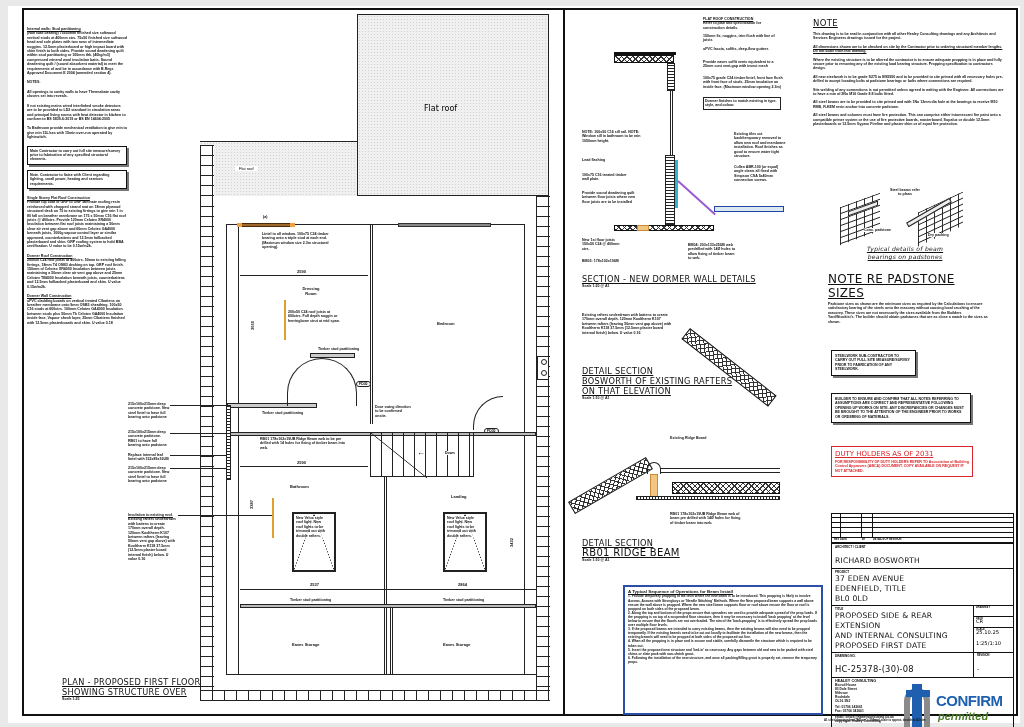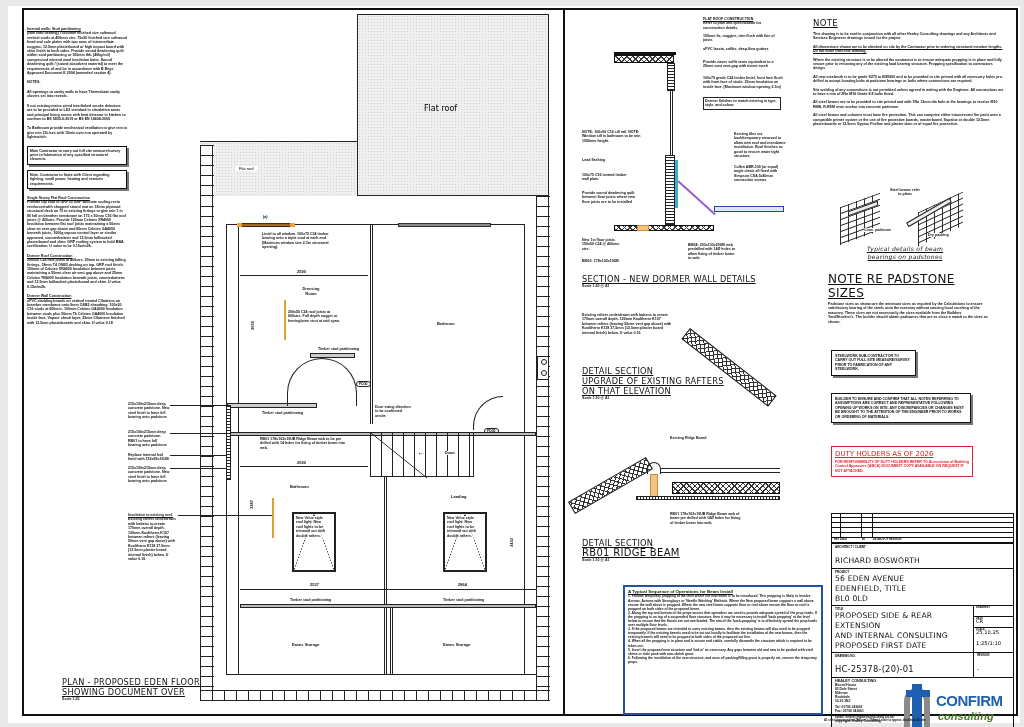--- a/index.html
+++ b/index.html
@@ -157,22 +157,22 @@
   <div class="abs" style="left:170px; top:455px; width:56px; height:1px; background:#222;"></div>
   <div class="abs" style="left:170px; top:468px; width:56px; height:1px; background:#222;"></div>
 
   <div class="abs tiny" style="left:128px; top:513px; width:50px;">
     <div class="ul">Insulation to existing roof.</div>
     <div>Existing rafters underdrawn with battens to create 170mm overall depth. 120mm Kooltherm K107 between rafters (leaving 50mm vent gap above) with Kooltherm K118 37.5mm (12.5mm plaster board internal finish) below. U value 0.16</div>
   </div>
   <div class="abs" style="left:178px; top:515px; width:94px; height:1px; background:#222;"></div>
 
   <div class="abs" style="left:62px; top:677px;">
-    <div class="heading-cad" style="font-size:8.2px; line-height:10px;">PLAN - PROPOSED EDEN FLOOR</div>
-    <div class="heading-cad" style="font-size:8.2px; line-height:10px;">SHOWING DOCUMENT OVER</div>
+    <div class="heading-cad" style="font-size:8.2px; line-height:10px;">PLAN - PROPOSED FIRST FLOOR</div>
+    <div class="heading-cad" style="font-size:8.2px; line-height:10px;">SHOWING STRUCTURE OVER</div>
     <div class="tiny">Scale 1:25</div>
   </div>
 </div>
 
 <div>
   <div class="abs insul" style="left:614px; top:55px; width:60px; height:8px;"></div>
   <div class="abs" style="left:614px; top:52px; width:62px; height:3px; background:#111;"></div>
   <div class="abs" style="left:667px; top:63px; width:8px; height:28px; background:repeating-linear-gradient(0deg,#222 0 1px,#fff 1px 3px); border:1px solid #222;"></div>
   <div class="abs" style="left:670px; top:91px; width:3px; height:65px; border-left:1px solid #222; border-right:1px solid #222;"></div>
   <div class="abs" style="left:665px; top:155px; width:10px; height:70px; background:repeating-linear-gradient(0deg,#222 0 1px,#fff 1px 3px); border:1px solid #222;"></div>
@@ -205,21 +205,21 @@
     <div class="heading-cad" style="font-size:8.2px;">SECTION - NEW DORMER WALL DETAILS</div>
     <div class="tiny">Scale 1:20 @ A1</div>
   </div>
 </div>
 
 <div>
   <div class="abs insul" style="left:690px; top:328px; width:110px; height:14px; transform:rotate(38deg); transform-origin:left top;"></div>
   <div class="tiny abs" style="left:582px; top:313px; width:90px;">Existing rafters underdrawn with battens to create 170mm overall depth. 120mm Kooltherm K107 between rafters (leaving 50mm vent gap above) with Kooltherm K118 37.5mm (12.5mm plaster board internal finish) below. U value 0.16</div>
   <div class="abs" style="left:582px; top:366px;">
     <div class="heading-cad" style="font-size:8.2px; line-height:10px;">DETAIL SECTION</div>
-    <div class="heading-cad" style="font-size:8.2px; line-height:10px;">UPGRADE OF EXISTING RAFTERS</div>
+    <div class="heading-cad" style="font-size:8.2px; line-height:10px;">BOSWORTH OF EXISTING RAFTERS</div>
     <div class="heading-cad" style="font-size:8.2px; line-height:10px;">ON THAT ELEVATION</div>
     <div class="tiny">Scale 1:10 @ A1</div>
   </div>
 </div>
 
 <div>
   <div class="abs insul" style="left:575px; top:500px; width:90px; height:14px; transform:rotate(-30deg); transform-origin:left bottom;"></div>
   <div class="abs" style="left:647px; top:462px; width:14px; height:12px; border:1px solid #222; border-radius:8px 8px 0 0; border-bottom:none;"></div>
   <div class="abs" style="left:650px; top:474px; width:8px; height:26px; background:#f2c680; border:1px solid #c98c3a;"></div>
   <div class="abs" style="left:660px; top:468px; width:120px; height:1px; background:#222;"></div>
@@ -273,21 +273,21 @@
 </div>
 
 <div class="abs" style="left:828px; top:272px; width:160px;">
   <div class="heading-cad" style="font-size:12px;">NOTE RE PADSTONE SIZES</div>
   <div class="tiny" style="margin-top:2px;">Padstone sizes as shown are the minimum sizes as required by the Calculations to ensure satisfactory bearing of the steels onto the masonry without causing local crushing of the masonry. These sizes are not necessarily the sizes available from the Builders Yard/Stockist's. The builder should obtain padstones that are as close a match to the sizes as shown.</div>
 </div>
 
 <div class="abs box tiny" style="left:831px; top:350px; width:85px;">STEELWORK SUB-CONTRACTOR TO CARRY OUT FULL SITE MEASURE/SURVEY PRIOR TO FABRICATION OF ANY STEELWORK.</div>
 <div class="abs box tiny" style="left:831px; top:393px; width:140px;">BUILDER TO ENSURE AND CONFIRM THAT ALL NOTES REFERRING TO ASSUMPTIONS ARE CORRECT AND REPRESENTATIVE FOLLOWING OPENING UP WORKS ON SITE. ANY DISCREPANCIES OR CHANGES MUST BE BROUGHT TO THE ATTENTION OF THE ENGINEER PRIOR TO WORKS OR ORDERING OF MATERIALS.</div>
 <div class="abs" style="left:831px; top:446px; width:142px; border:1.2px solid #d9252b; padding:3px;">
-  <div style="font-family:'DejaVu Sans',sans-serif; font-size:7px; color:#d9252b; text-decoration:underline;">DUTY HOLDERS AS OF 2026</div>
+  <div style="font-family:'DejaVu Sans',sans-serif; font-size:7px; color:#d9252b; text-decoration:underline;">DUTY HOLDERS AS OF 2031</div>
   <div class="tiny" style="color:#d9252b; margin-top:2px;">FOR RESPONSIBILITY OF DUTY HOLDERS REFER TO Association of Building Control Approvers (ABCA) DOCUMENT. COPY AVAILABLE ON REQUEST IF NOT ATTACHED.</div>
 </div>
 
 <div class="abs" style="left:831px; top:513px; width:183px; height:30px;">
   <div class="abs" style="left:0; top:0; width:183px; height:30px; border:1px solid #111; background:repeating-linear-gradient(0deg, transparent 0 4px, #111 4px 5px);"></div>
   <div class="abs" style="left:9px; top:0; width:1px; height:30px; background:#111;"></div>
   <div class="abs" style="left:30px; top:0; width:1px; height:30px; background:#111;"></div>
   <div class="abs" style="left:41px; top:0; width:1px; height:30px; background:#111;"></div>
   <div class="abs" style="left:0; top:24px; width:183px; height:6px; background:#fff; border:1px solid #111; font-size:2.6px; font-weight:bold; display:flex;">
     <span style="width:30px; padding-left:2px;">REV DATE</span>
@@ -301,21 +301,21 @@
     <tbody>
         <tr>
           <td colspan="2">
       <span class="tb-label">ARCHITECT / CLIENT</span>
       <span class="tb-val">RICHARD BOSWORTH</span>
     </td>
         </tr>
     <tr>
           <td colspan="2">
       <span class="tb-label">PROJECT</span>
-      <div class="tb-val">56 EDEN AVENUE</div>
+      <div class="tb-val">37 EDEN AVENUE</div>
       <div class="tb-val">EDENFIELD, TITLE</div>
       <div class="tb-val">BL0 0LD</div>
     </td>
         </tr>
     <tr>
       <td style="width:142px;">
         <span class="tb-label">TITLE</span>
         <div class="tb-val">PROPOSED SIDE &amp; REAR EXTENSION</div>
         <div class="tb-val">AND INTERNAL CONSULTING</div>
         <div class="tb-val">PROPOSED FIRST DATE</div>
@@ -331,21 +331,21 @@
         </div>
         <div style="padding:0 2px; height:11px;">
           <span class="tb-label" style="font-size:2.6px;">SCALE</span>
           <span style="font-family:'DejaVu Sans',sans-serif; font-size:5.2px;">1:25/1:10</span>
         </div>
       </td>
     </tr>
     <tr>
       <td>
         <span class="tb-label">DRAWING NO.</span>
-        <span class="tb-val" style="font-size:8.4px;">HC-25378-(20)-01</span>
+        <span class="tb-val" style="font-size:8.4px;">HC-25378-(30)-08</span>
       </td>
       <td>
         <span class="tb-label" style="font-size:2.6px;">REVISION</span>
         <span style="font-size:6px;">-</span>
       </td>
     </tr>
     <tr>
           <td colspan="2" style="height:62px; position:relative;">
       <div class="tiny" style="font-size:3.3px; line-height:4px;">
         <div style="font-size:3.8px;">HEALEY CONSULTING</div>
@@ -357,21 +357,21 @@
         <div style="margin-top:2px;">Tel: 01706 343661</div>
         <div>Fax: 01706 343661</div>
         <div style="margin-top:2px;">email: office@healeyconsulting.co.uk</div>
         <div>copyright: Healey Consulting</div>
       </div>
       <div class="abs" style="left:68px; top:6px; width:110px; height:52px;">
         <div class="abs" style="left:4px; top:4px; width:26px; height:44px; border:6px solid #8a8a8a; border-radius:14px 14px 4px 4px; border-bottom:none;"></div>
         <div class="abs" style="left:12px; top:0; width:10px; height:48px; background:#1f5fb0;"></div>
         <div class="abs" style="left:6px; top:6px; width:24px; height:7px; background:#1f5fb0;"></div>
         <div class="abs" style="left:36px; top:8px; font-size:15px; font-weight:bold; color:#1f5fb0; letter-spacing:-0.5px;">CONFIRM</div>
-        <div class="abs" style="left:38px; top:26px; font-size:11px; font-weight:bold; color:#4a7a2a; font-style:italic;">consulting</div>
+        <div class="abs" style="left:38px; top:26px; font-size:11px; font-weight:bold; color:#4a7a2a; font-style:italic;">permitted</div>
 
       </div>
     </td>
         </tr>
   </tbody>
     </table>
 </div>
 <div class="abs tiny" style="left:824px; top:718px; font-size:2.8px;">A1 sized drawing sheet (841mm x 594mm) scale to approx. double at A3 size</div>
 
 </body></html>

